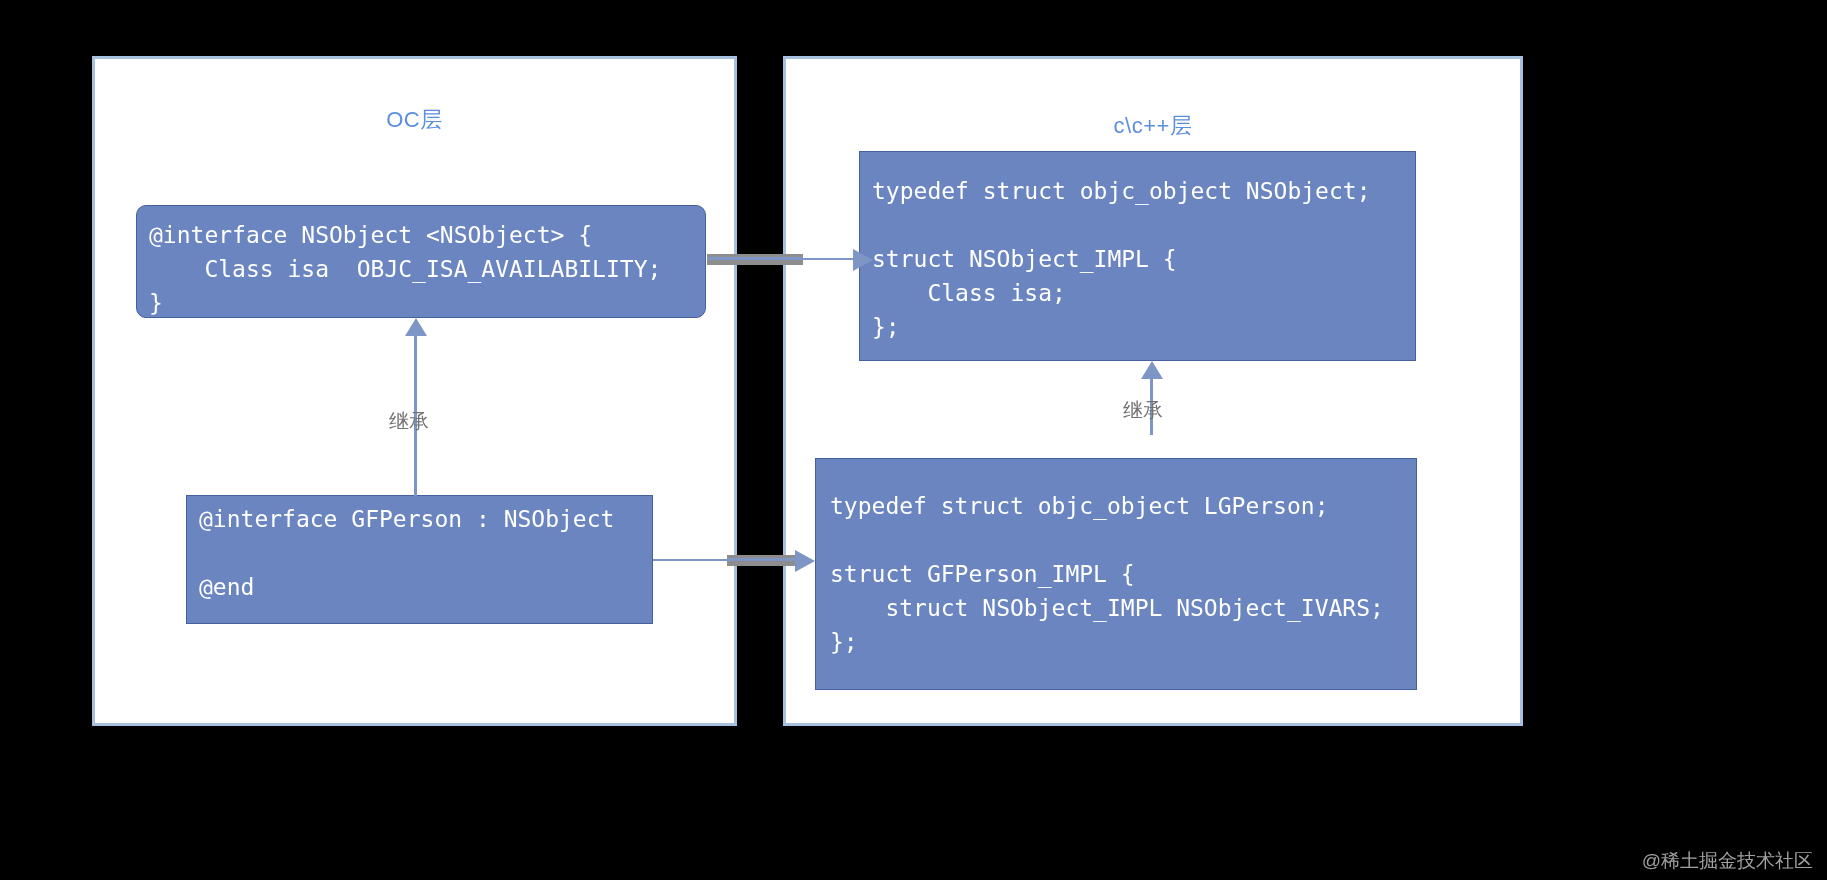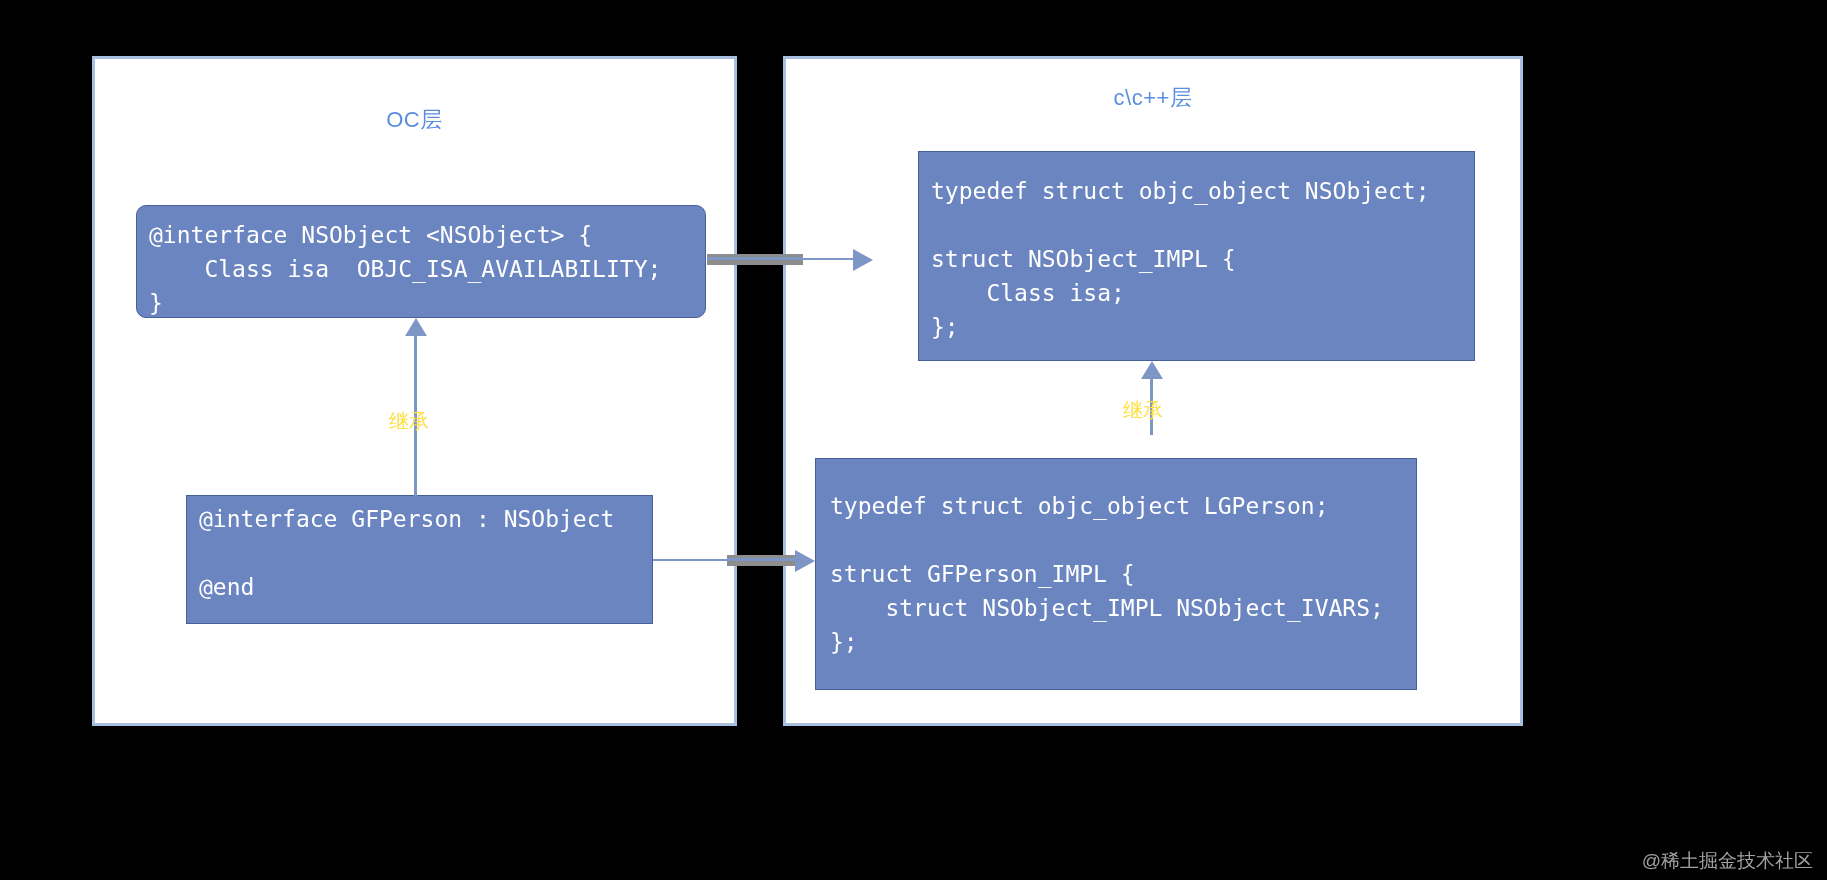--- a/index.html
+++ b/index.html
@@ -37,41 +37,41 @@
     position: absolute;
     width: 100%;
     text-align: center;
     color: #5b8ede;
     font-size: 22px;
     font-family: "Liberation Sans", sans-serif;
     letter-spacing: 0.5px;
     white-space: nowrap;
   }
   #title-oc  { top: 46px; }
-  #title-cpp { top: 24px; }
+  #title-cpp { top: 52px; }
 
   
   .code-box {
     position: absolute;
     background: #6b85c0;
     border: 1px solid #46609c;
     box-sizing: border-box;
     color: #ffffff;
     font-family: "DejaVu Sans Mono", "Liberation Mono", monospace;
     font-size: 23px;
     line-height: 34px;
     white-space: pre;
     padding: 12px 10px 12px 12px;
     overflow: hidden;
   }
 
   #box-oc-nsobject  { left: 136px; top: 205px; width: 570px; height: 113px; border-radius: 10px; }
   #box-oc-gfperson  { left: 186px; top: 495px; width: 467px; height: 129px;
                       padding-top: 6px; }
-  #box-c-nsobject   { left: 918px; top: 151px; width: 557px; height: 210px;
+  #box-c-nsobject   { left: 859px; top: 151px; width: 557px; height: 210px;
                       padding-top: 22px; }
   #box-c-gfperson   { left: 815px; top: 458px; width: 602px; height: 232px;
                       padding-top: 30px; padding-left: 14px; }
 
   
   .h-arrow { position: absolute; }
   .h-arrow .shaft-outer {
     position: absolute;
     left: 0; top: 5px;
     height: 11px;
@@ -119,21 +119,21 @@
   }
   .v-arrow .v-head {
     position: absolute;
     width: 0; height: 0;
     border-left: 11px solid transparent;
     border-right: 11px solid transparent;
     border-bottom: 18px solid #7d96c6;
   }
   .v-label {
     position: absolute;
-    color: #fde047;
+    color: #737373;
     font-size: 20px;
     font-family: "Liberation Sans", sans-serif;
     white-space: nowrap;
     text-align: center;
   }
 
   
   #inherit-oc { left: 405px; top: 318px; height: 178px; }
   #inherit-oc .v-head  { left: 0px;  top: 0px; }
   #inherit-oc .v-shaft { left: 9px;  top: 16px; height: 162px; }

